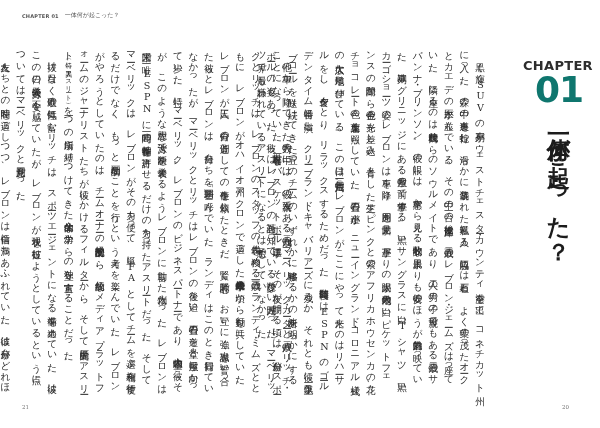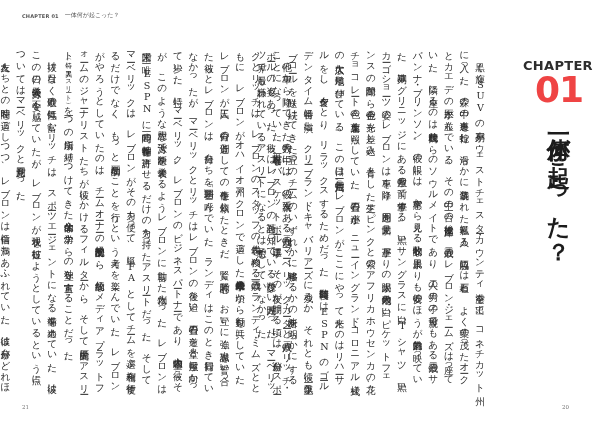--- a/index.html
+++ b/index.html
@@ -21,21 +21,21 @@
   .text-block p { margin:0; text-indent:1em; }
   .text-block .small { font-size:6.5px; }
   .left-block { left:20px; width:275px; }
   .right-block { left:300px; width:188px; }
 
   .chapter-label { position:absolute; left:523px; top:58px; width:72px; text-align:left;
                    font-family:"DejaVu Sans", sans-serif; font-weight:bold; font-size:13px;
                    letter-spacing:0.3px; color:#2d2d2d; }
   .chapter-number { position:absolute; left:523px; top:72px; width:72px; text-align:center;
                     font-family:"DejaVu Sans", sans-serif; font-weight:bold; font-size:36px;
-                    line-height:36px; color:#ef4444; letter-spacing:-1px; }
+                    line-height:36px; color:#0f766e; letter-spacing:-1px; }
   .chapter-title { position:absolute; left:545px; top:121px; height:200px;
                    writing-mode:vertical-rl; text-orientation:upright;
                    font-family:"DejaVu Serif", serif; font-weight:bold; font-size:23px;
                    line-height:28px; color:#1c1c1c; letter-spacing:0px; }
 </style>
 </head>
 <body>
 
 <div class="spread">
 

